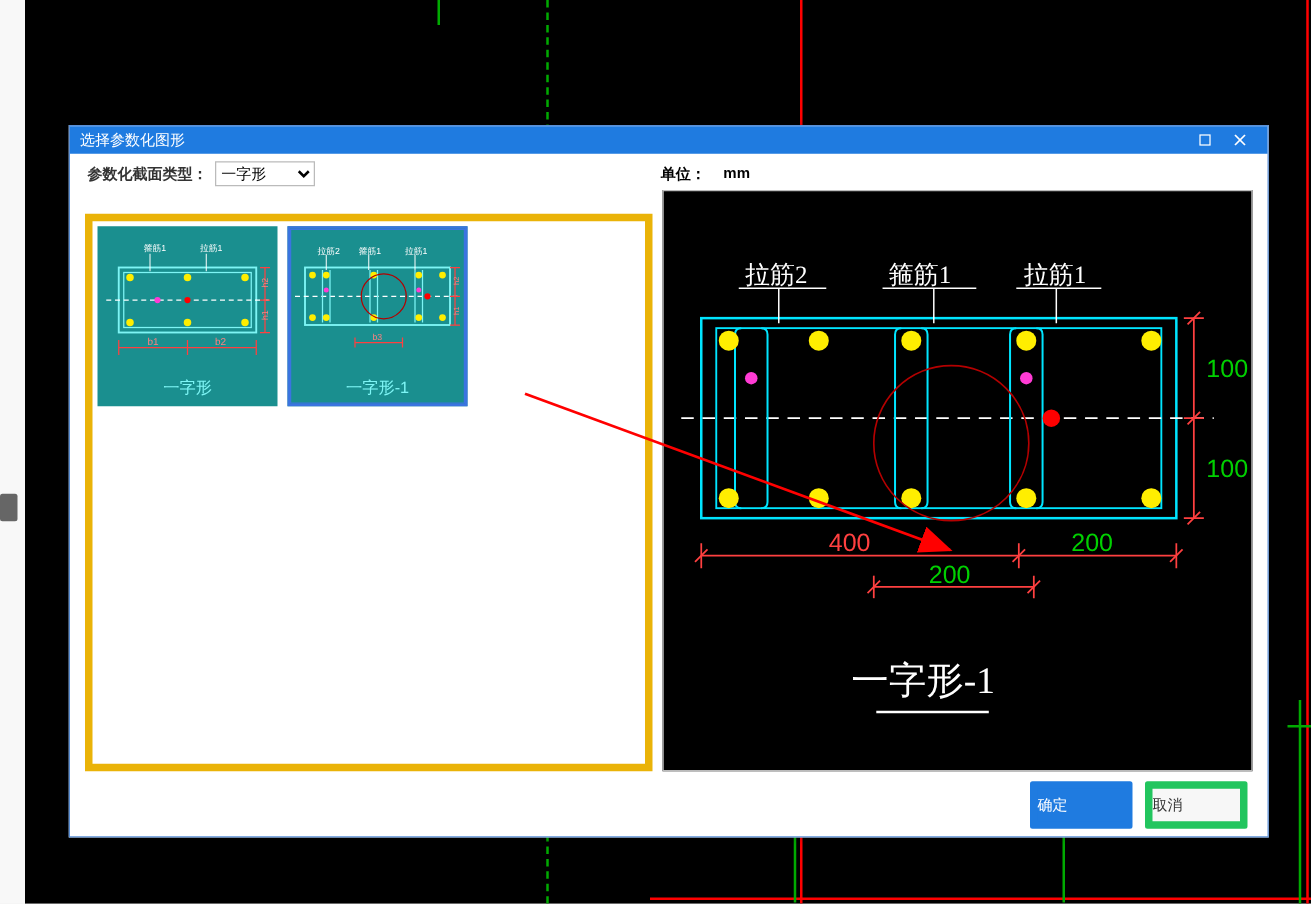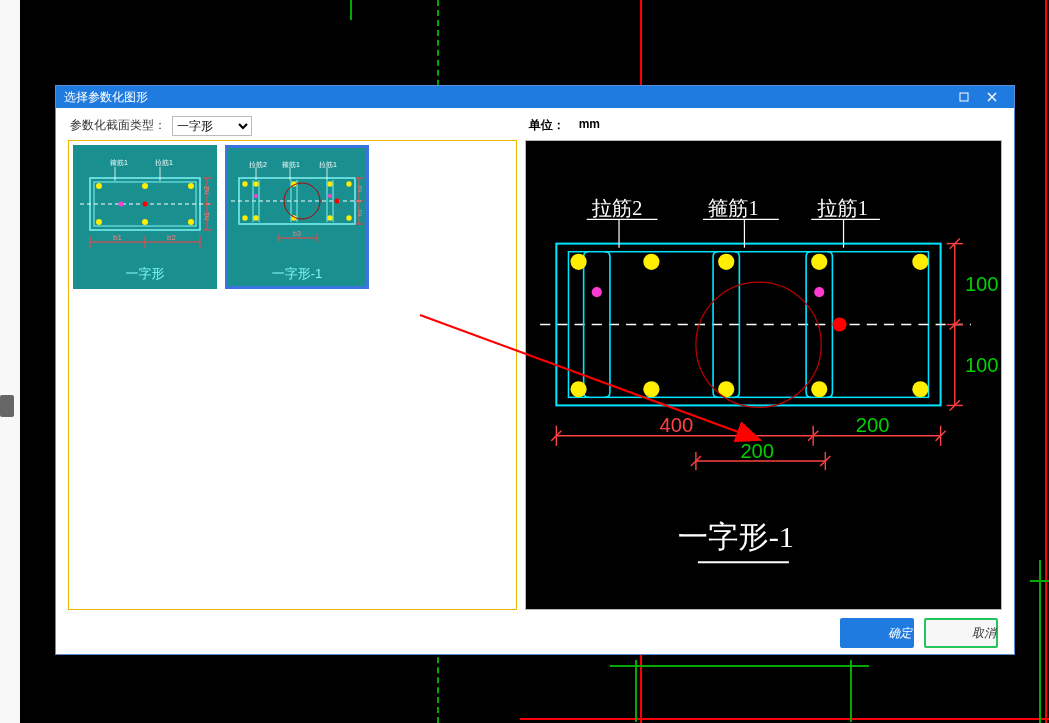--- a/index.html
+++ b/index.html
@@ -33,21 +33,21 @@
     background:#f8f8f8; border-right:1px solid #ccc;
   }
   .left-strip .ribbon-nub {
     position:absolute; left:0; width:14px; height:22px;
     background:#666; border-radius:2px;
   }
 
   
   .dialog {
     position: absolute;
-    left: 55px; top: 85px;
+    left: 55px; top: 100px;
     width: 958px; height: 568px;
     background: #fff;
     border: 1px solid #5a8fd6;
     box-shadow: 0 0 6px rgba(0,0,0,0.25);
     display: flex;
     flex-direction: column;
   }
   .titlebar {
     height: 26px;
     background: #1f7be0;
@@ -62,38 +62,39 @@
     display:flex; align-items:center; justify-content:center;
     color:#fff; font-size:12px; cursor:pointer;
   }
 
   .topbar {
     height: 32px;
     padding: 6px 14px 0 14px;
     display:flex; align-items:center;
     gap: 6px;
   }
-  .topbar label { color:#333; }
+  .topbar label { color:#333;font-weight:bold; }
   .topbar select {
     height:20px; width:80px;
     border:1px solid #bbb; background:#fff;
     font-size:12px;
   }
   .topbar .unit-group { margin-left:auto; margin-right:400px; display:flex; gap:14px;font-weight:bold; }
 
   .content {
     flex:1; display:flex; gap:8px;
     padding: 2px 12px 8px 12px;
   }
   .thumb-pane {
     flex: 1 1 48%;
-    border: 1px solid #eab308;
+    border: 6px solid #eab308;
     padding: 4px;
     display:flex; flex-wrap:wrap; align-content:flex-start; gap:8px;
     position: relative;
+    margin-top: 19px;
   }
   .thumb {
     width: 140px; height: 140px;
     background: #1a8f8f;
     border: 2px solid transparent;
     position: relative;
     cursor: pointer;
     display:flex; flex-direction:column;
   }
   .thumb.selected { border: 2px solid #3b74e0; box-shadow: 0 0 0 1px #3b74e0 inset; }
@@ -111,26 +112,26 @@
   }
   .preview-pane svg { width:100%; height:100%; }
 
   .footer {
     height: 38px;
     display:flex; align-items:center; justify-content:flex-end;
     gap: 10px; padding: 0 16px 6px 0;
   }
   .btn {
     min-width: 70px; height:26px;
-    border:2px solid #22c55e;
+    border:6px solid #22c55e;
     border-radius:2px;
     background:#f7f7f7;
-    display:flex; align-items:center; justify-content:flex-end;
+    display:flex; align-items:center; justify-content:flex-start;
     cursor:pointer;
-    font-size:12px; color:#333;font-style:italic;
+    font-size:12px; color:#333;
   }
   .btn.primary {
     background:#1f7be0; color:#fff; border-color:#1f7be0;
   }
 
   
   .red-arrow {
     position:absolute;
     pointer-events:none;
   }

